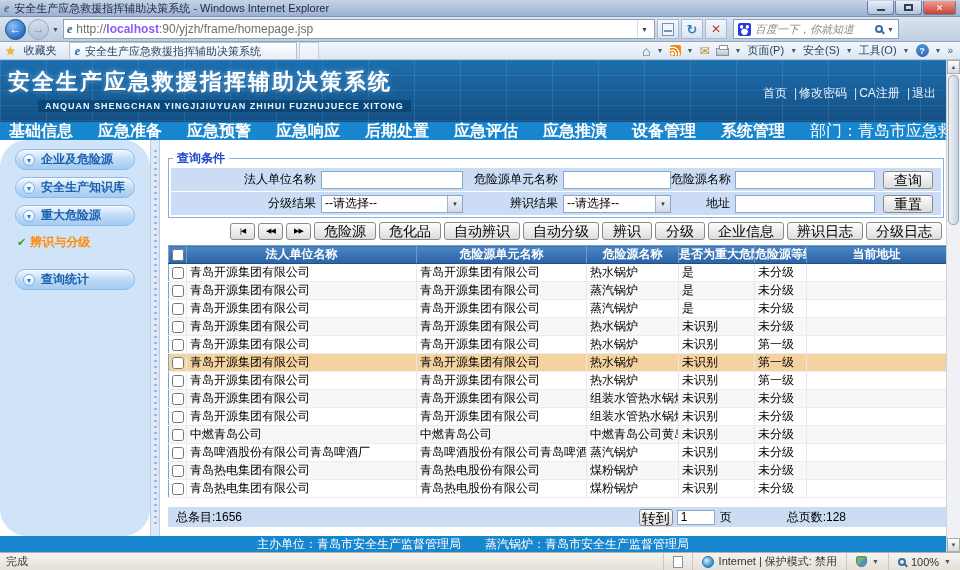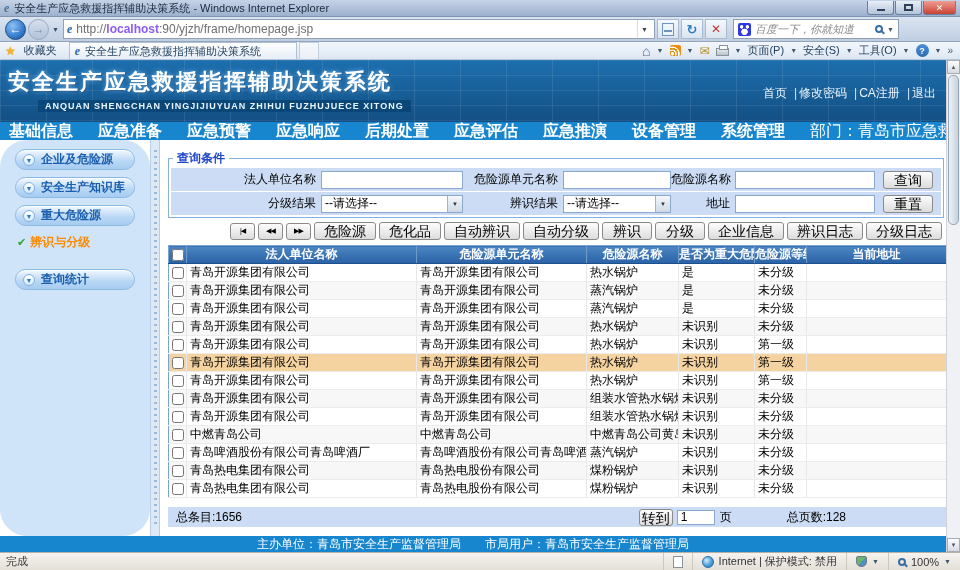--- a/index.html
+++ b/index.html
@@ -497,21 +497,21 @@
           <button class="btn3d pg-goto">转到</button>
           <input class="pg-input" value="1" style="">
           <span class="pg-unit">页</span>
           <span class="pg-pages">总页数:128</span>
         </div>
       </div>
     </div>
 
     <div class="app-footer">
       <span>主办单位：青岛市安全生产监督管理局</span>
-      <span>市局用户：青岛市安全生产监督管理局</span>
+      <span>蒸汽锅炉：青岛市安全生产监督管理局</span>
     </div>
   </div>
 
   <div class="page-scrollbar">
     <div class="sb-arrow up">▲</div>
     <div class="sb-thumb"></div>
     <div class="sb-arrow down">▼</div>
   </div>
 </div>
 

